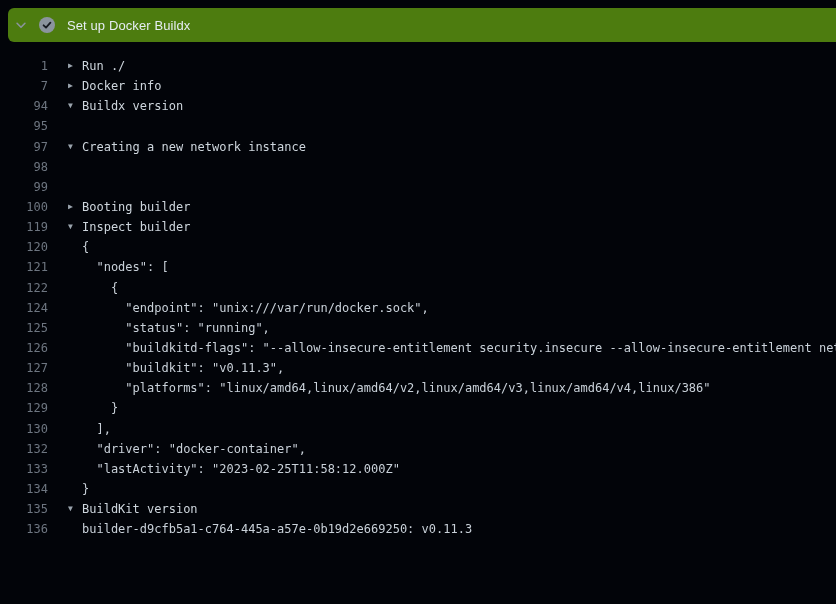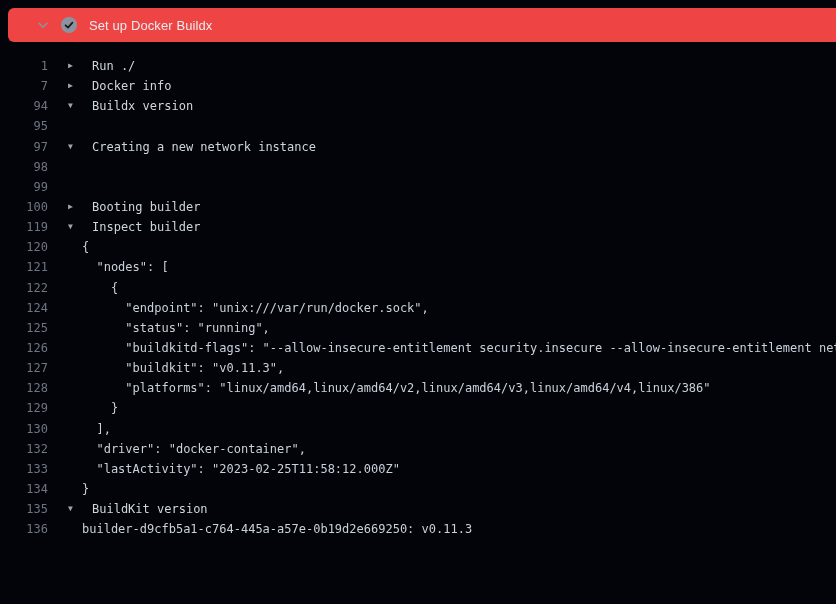--- a/index.html
+++ b/index.html
@@ -10,25 +10,25 @@
     height: 604px;
     overflow: hidden;
     font-family: "Liberation Sans", sans-serif;
   }
   .step-header {
     position: absolute;
     left: 8px;
     top: 8px;
     width: 828px;
     height: 34px;
-    background: #ef4444;
+    background: #4d7c0f;
     border-radius: 6px 0 0 6px;
     display: flex;
     align-items: center;
-    padding-left: 28px;
+    padding-left: 6px;
     box-sizing: border-box;
     cursor: pointer;
   }
   .step-header .chevron {
     width: 14px;
     height: 14px;
     display: flex;
     align-items: center;
     justify-content: center;
   }
@@ -77,21 +77,21 @@
     font-size: 8px;
     color: #9aa4ad;
     line-height: 20.15px;
   }
   .row .txt {
     white-space: pre;
     color: #c9d1d9;
   }
   .row .txt.command { color: #3b8eea; margin-top: 35px; }
   .row.group { cursor: pointer; }
-  .row.group .txt { color: #ced6dd; margin-left: 10px; }
+  .row.group .txt { color: #ced6dd; }
 </style>
 </head>
 <body>
 
 <div class="step-header">
   <span class="chevron">
     <svg width="14" height="14" viewBox="0 0 16 16">
       <path d="M3.5 6 L8 10.5 L12.5 6" stroke="#8b949e" stroke-width="1.8" fill="none" stroke-linecap="round" stroke-linejoin="round"></path>
     </svg>
   </span>

